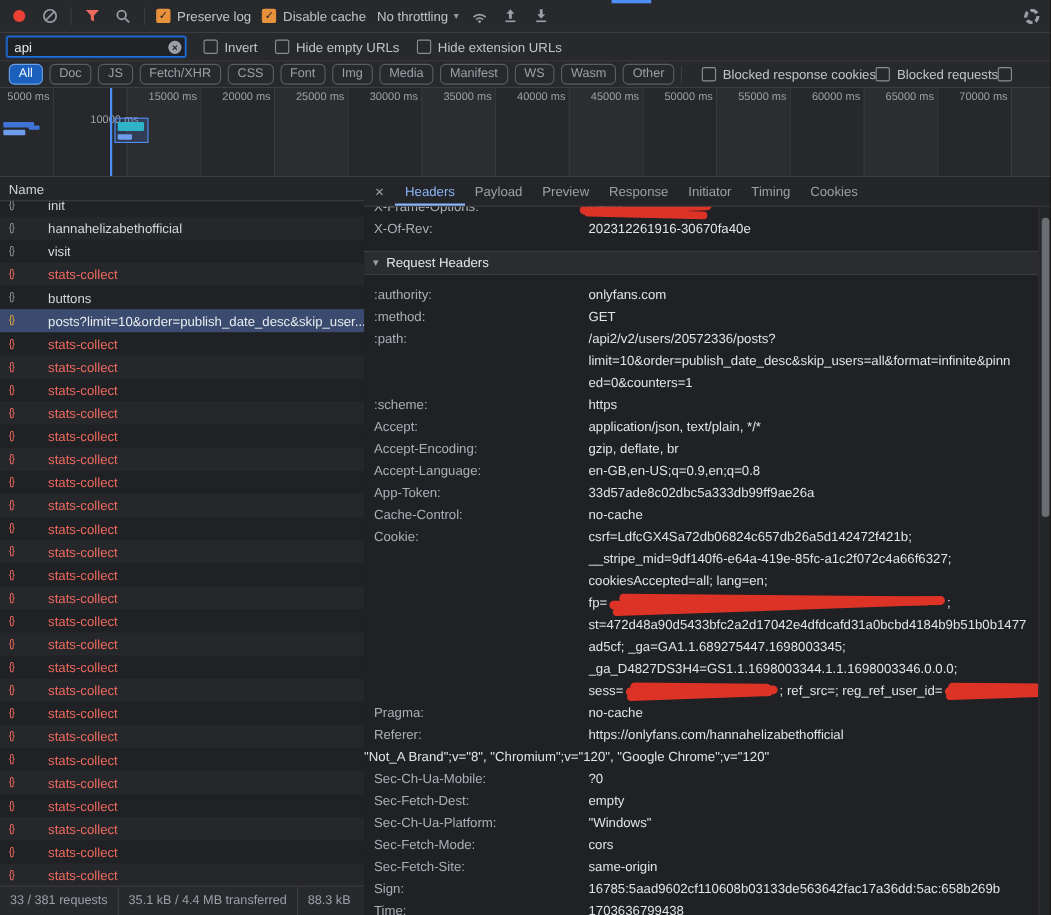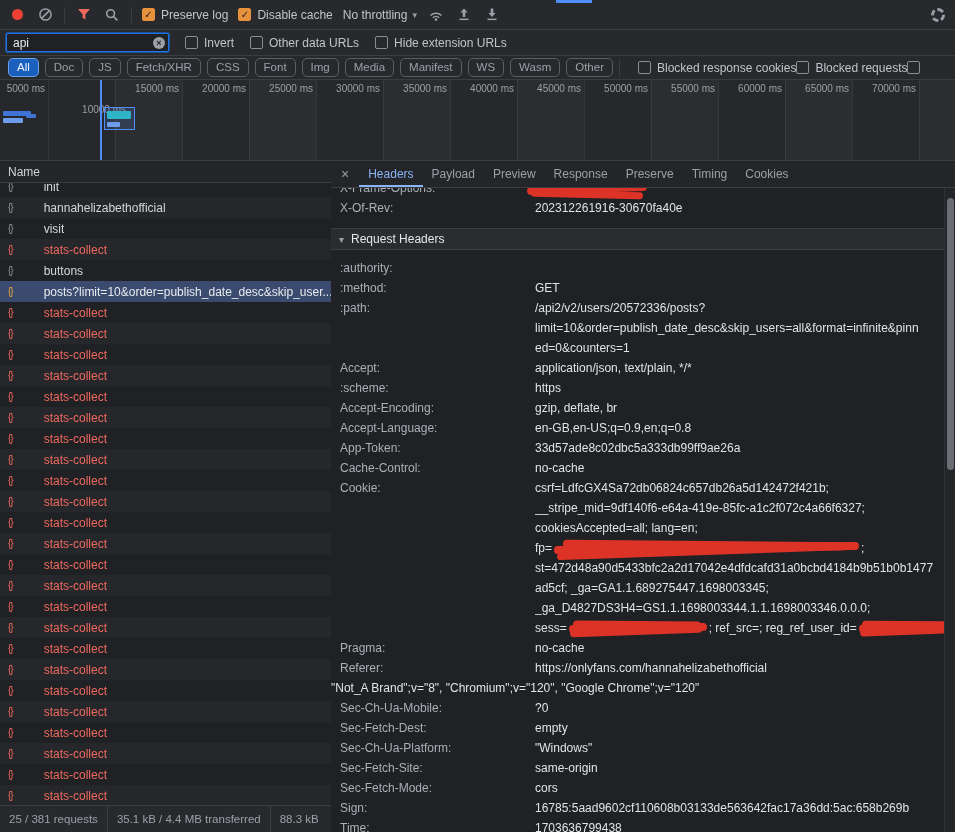--- a/index.html
+++ b/index.html
@@ -151,21 +151,21 @@
     <span class="finput-wrap">
       <input class="finput" value="api" style="">
       <span class="fclear">×</span>
     </span>
     <span class="cbgroup">
       <span class="cb"></span>
       <span class="cblabel">Invert</span>
     </span>
     <span class="cbgroup">
       <span class="cb"></span>
-      <span class="cblabel">Other data URLs</span>
+      <span class="cblabel">Hide empty URLs</span>
     </span>
     <span class="cbgroup">
       <span class="cb"></span>
       <span class="cblabel">Hide extension URLs</span>
     </span>
   </div>
 
   <div class="trow" id="trow3">
     <span id="chips" style="display:flex;gap:6px;">
         <span class="chip sel">All</span>
@@ -370,36 +370,36 @@
             <span class="rname">stats-collect</span>
           </div>
         </div>
       <div id="lscroll">
         <div class="sarrow up">▲</div>
         <div id="lthumb"></div>
         <div class="sarrow down">▼</div>
       </div>
       <div id="statusbar">
         <span id="status-items" style="display:flex;align-items:stretch;">
-            <span class="sitem">25 / 381 requests</span>
+            <span class="sitem">33 / 381 requests</span>
             <span class="sitem">35.1 kB / 4.4 MB transferred</span>
             <span class="sitem">88.3 kB</span>
           </span>
       </div>
     </div>
 
     <div id="right">
       <div id="tabbar">
         <span class="closex">×</span>
         <span id="detail-tabs" style="display:flex;align-items:stretch;">
             <span class="dtab active">Headers</span>
             <span class="dtab">Payload</span>
             <span class="dtab">Preview</span>
             <span class="dtab">Response</span>
-            <span class="dtab">Preserve</span>
+            <span class="dtab">Initiator</span>
             <span class="dtab">Timing</span>
             <span class="dtab">Cookies</span>
           </span>
       </div>
       <div id="dcontent">
         <div class="hrow clipped">
           <span class="hname">X-Frame-Options:</span>
           <span class="hval">DENY</span>
         </div>
         <div class="scribble" style="left:196px;top:-3px;width:120px;height:8px;transform:rotate(-2deg);"></div>
@@ -409,40 +409,41 @@
           <span class="hval">202312261916-30670fa40e</span>
         </div>
         <div id="gap1"></div>
         <div id="section-hdr">
           <span class="caret">▾</span>
           <span>Request Headers</span>
         </div>
         <div id="hdr-rows">
             <div class="hrow">
               <span class="hname">:authority:</span>
+              <span class="hval">onlyfans.com</span>
             </div>
             <div class="hrow">
               <span class="hname">:method:</span>
               <span class="hval">GET</span>
             </div>
             <div class="hrow">
               <span class="hname">:path:</span>
               <span class="hval">/api2/v2/users/20572336/posts?
 limit=10&amp;order=publish_date_desc&amp;skip_users=all&amp;format=infinite&amp;pinn
 ed=0&amp;counters=1</span>
             </div>
             <div class="hrow">
+              <span class="hname">:scheme:</span>
+              <span class="hval">https</span>
+            </div>
+            <div class="hrow">
               <span class="hname">Accept:</span>
               <span class="hval">application/json, text/plain, */*</span>
             </div>
             <div class="hrow">
-              <span class="hname">:scheme:</span>
-              <span class="hval">https</span>
-            </div>
-            <div class="hrow">
               <span class="hname">Accept-Encoding:</span>
               <span class="hval">gzip, deflate, br</span>
             </div>
             <div class="hrow">
               <span class="hname">Accept-Language:</span>
               <span class="hval">en-GB,en-US;q=0.9,en;q=0.8</span>
             </div>
             <div class="hrow">
               <span class="hname">App-Token:</span>
               <span class="hval">33d57ade8c02dbc5a333db99ff9ae26a</span>
@@ -472,26 +473,26 @@
             </div>
             <div class="hrow">
               <span class="hname">Sec-Fetch-Dest:</span>
               <span class="hval">empty</span>
             </div>
             <div class="hrow">
               <span class="hname">Sec-Ch-Ua-Platform:</span>
               <span class="hval">"Windows"</span>
             </div>
             <div class="hrow">
+              <span class="hname">Sec-Fetch-Mode:</span>
+              <span class="hval">cors</span>
+            </div>
+            <div class="hrow">
               <span class="hname">Sec-Fetch-Site:</span>
               <span class="hval">same-origin</span>
-            </div>
-            <div class="hrow">
-              <span class="hname">Sec-Fetch-Mode:</span>
-              <span class="hval">cors</span>
             </div>
             <div class="hrow">
               <span class="hname">Sign:</span>
               <span class="hval">16785:5aad9602cf110608b03133de563642fac17a36dd:5ac:658b269b</span>
             </div>
             <div class="hrow">
               <span class="hname">Time:</span>
               <span class="hval">1703636799438</span>
             </div>
           </div>

